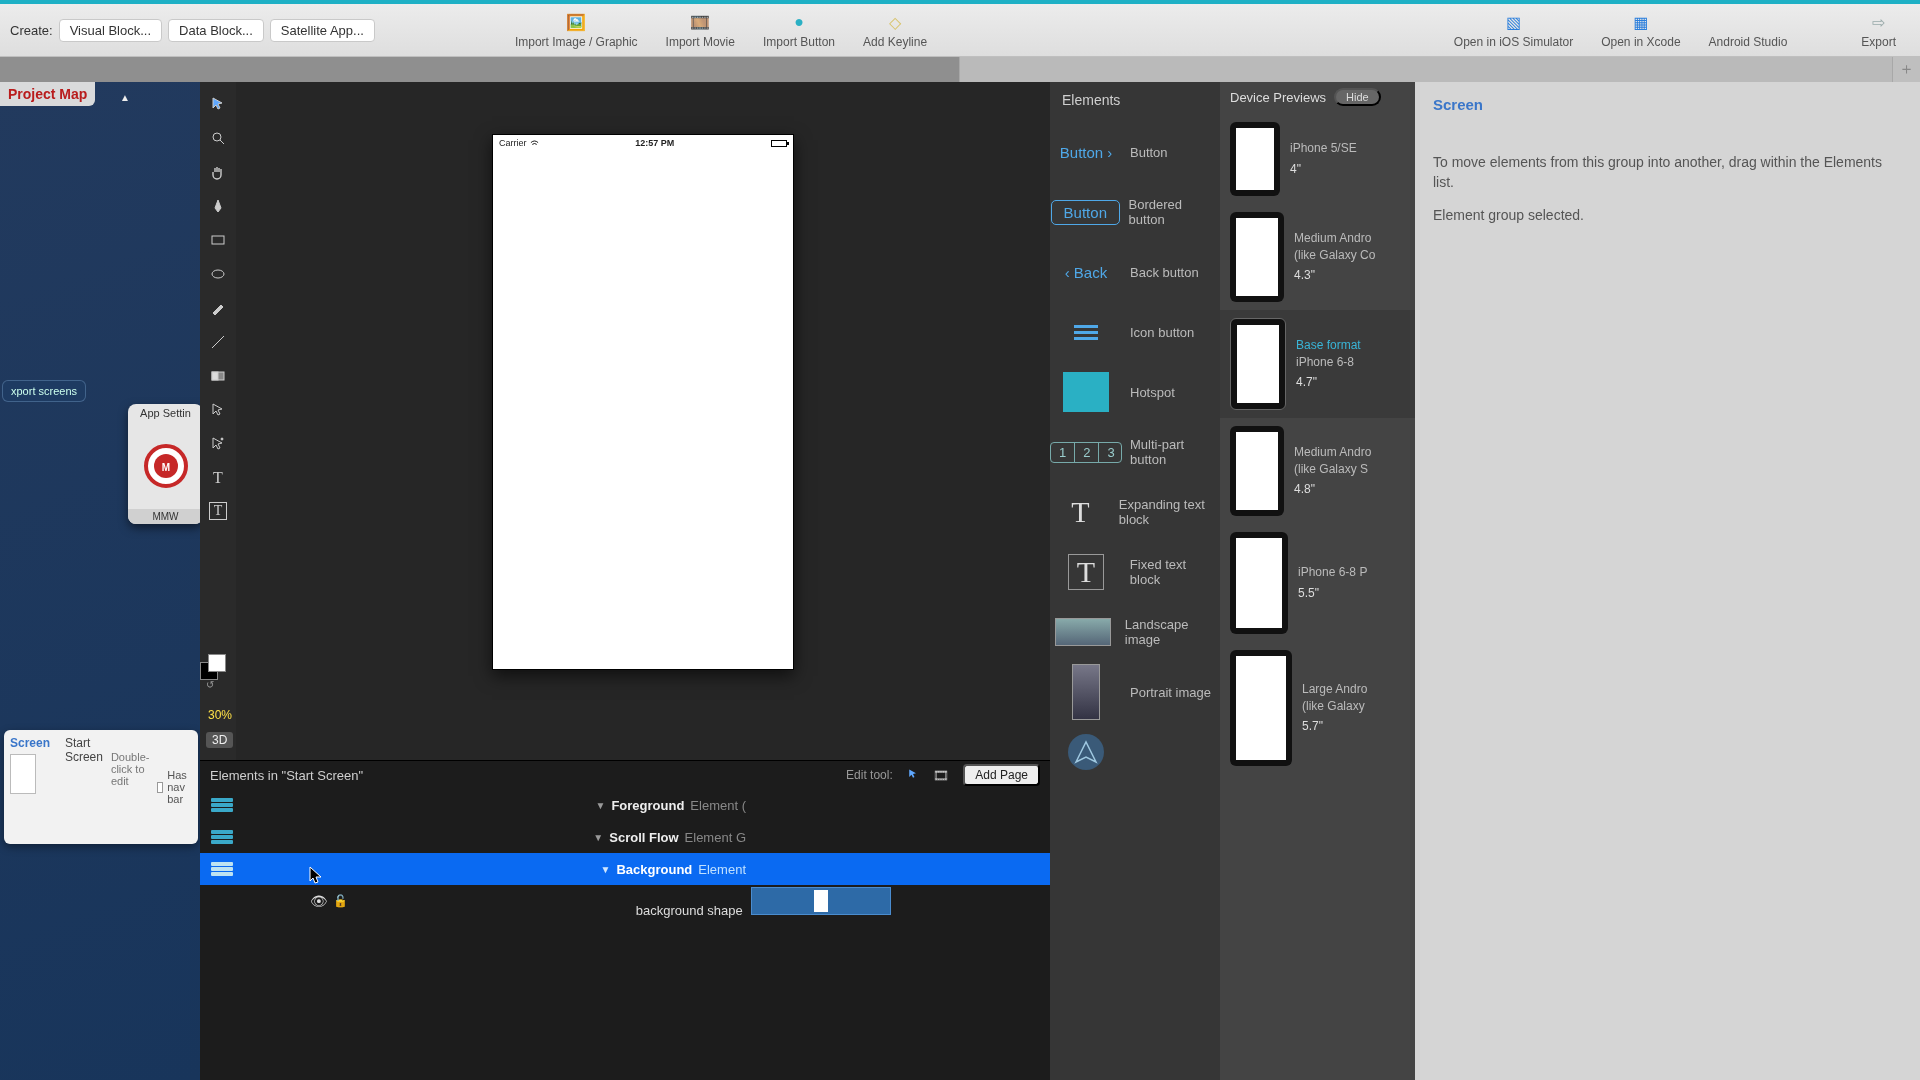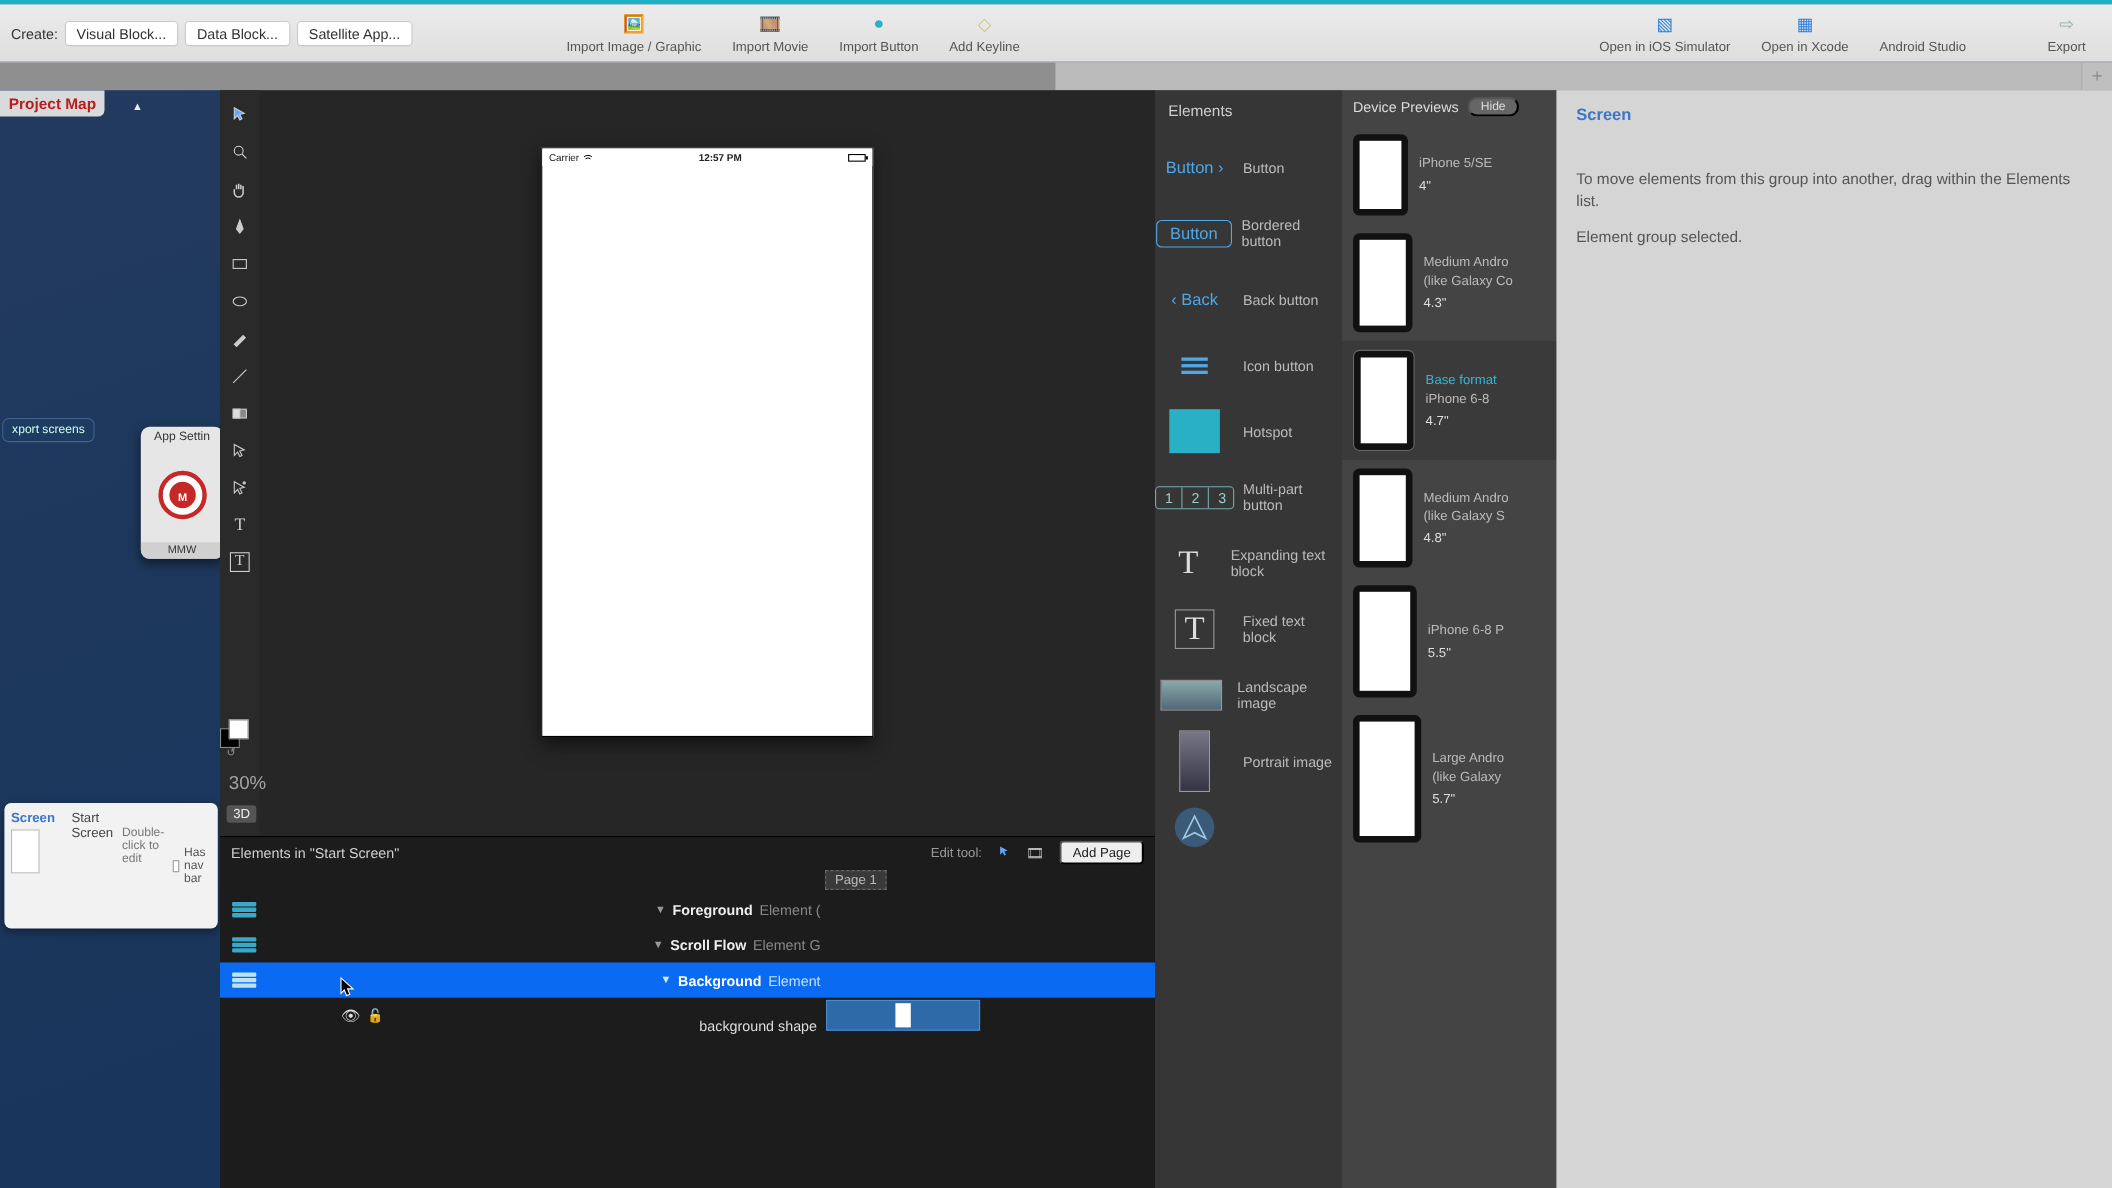--- a/index.html
+++ b/index.html
@@ -25,21 +25,21 @@
   .tabstrip .tab-plus { width:28px; border-left:1px solid #a8a8a8; display:flex; align-items:center; justify-content:center; color:#888; font-size:16px; }
 
   
   .main { position:absolute; top:82px; left:0; right:0; bottom:0; display:flex; }
 
   
   .projmap { width:200px; background:linear-gradient(160deg,#223a5e,#18355b); color:#ccd; position:relative; overflow:hidden; font-size:12px; }
   .projmap-title { background:#d9dadb; color:#b91c1c; font-weight:600; padding:4px 8px; font-size:14px; border-bottom-right-radius:6px; display:inline-block; }
   .projmap-tri { position:absolute; left:120px; top:10px; color:#eee; font-size:10px; }
   .export-pill { background:rgba(30,60,100,.8); border:1px solid rgba(120,160,200,.4); color:#cfe; font-size:11px; padding:4px 8px; border-radius:6px; position:absolute; top:298px; left:2px; }
-  .appset-card { position:absolute; top:306px; left:128px; width:75px; height:120px; background:#e6e6e6; border-radius:8px; box-shadow:0 4px 10px rgba(0,0,0,.5); overflow:hidden; display:flex; flex-direction:column; }
+  .appset-card { position:absolute; top:322px; left:128px; width:75px; height:120px; background:#e6e6e6; border-radius:8px; box-shadow:0 4px 10px rgba(0,0,0,.5); overflow:hidden; display:flex; flex-direction:column; }
   .appset-card .title { font-size:11px; color:#333; text-align:center; padding:3px 2px; }
   .appset-logo { flex:1; display:flex; align-items:center; justify-content:center; }
   .appset-logo svg { width:48px; height:48px; }
   .appset-caption { background:#d0d0d0; text-align:center; font-size:10px; color:#333; padding:2px 0; }
   .screen-card { position:absolute; bottom:236px; left:4px; width:194px; height:114px; background:#f2f2f2; border-radius:6px; box-shadow:0 3px 8px rgba(0,0,0,.4); display:flex; font-size:12px; color:#444; }
   .screen-card .left { width:64px; padding:6px; }
   .screen-card .left .tag { font-size:12px; color:#3a76c9; font-weight:600; }
   .screen-card .mini { width:26px; height:40px; background:#fff; border:1px solid #bbb; margin-top:4px; }
   .screen-card .right { flex:1; padding:6px 6px 6px 0; display:flex; gap:8px; }
   .screen-card .chk { display:flex; align-items:center; gap:4px; font-size:11px; color:#555; }
@@ -48,21 +48,21 @@
   
   .canvas-col { flex:0 0 850px; background:#262626; display:flex; flex-direction:column; }
   .canvas-area { flex:1; display:flex; }
   .toolstrip { width:36px; background:#2a2a2a; display:flex; flex-direction:column; align-items:center; padding-top:12px; gap:14px; color:#bbb; font-size:12px; position:relative; }
   .toolstrip .ticon { width:20px; height:20px; display:flex; align-items:center; justify-content:center; color:#ccc; }
   .toolstrip .ticon svg { width:16px; height:16px; stroke:#ccc; fill:none; }
   .toolstrip .swatch { position:absolute; bottom:88px; left:8px; }
   .toolstrip .swatch .s1 { width:18px; height:18px; background:#fff; border:1px solid #888; position:relative; z-index:2; }
   .toolstrip .swatch .s2 { width:18px; height:18px; background:#000; border:1px solid #888; position:absolute; top:8px; left:-8px; z-index:1; }
   .toolstrip .swap { position:absolute; bottom:70px; left:6px; color:#999; font-size:10px; }
-  .zoom-info { position:absolute; bottom:38px; left:8px; color:#a3a3a3; font-size:17px; }
+  .zoom-info { position:absolute; bottom:38px; left:8px; color:#fde047; font-size:12px; }
   .btn3d { position:absolute; bottom:12px; left:6px; font-size:12px; background:#555; color:#eee; border-radius:3px; padding:1px 6px; }
 
   .canvas-stage { flex:1; position:relative; display:flex; align-items:flex-start; justify-content:center; padding-top:52px; }
   .phone { width:302px; height:536px; background:#fff; border:1px solid #000; box-shadow:0 6px 16px rgba(0,0,0,.6); position:relative; }
   .phone .statusbar { height:16px; background:#fff; display:flex; align-items:center; justify-content:space-between; padding:0 6px; font-size:9px; color:#222; }
   .phone .statusbar .carrier { display:flex; align-items:center; gap:3px; }
   .phone .statusbar .carrier svg { width:9px; height:9px; }
   .phone .statusbar .batt { width:16px; height:7px; border:1px solid #000; position:relative; }
   .phone .statusbar .batt:after { content:""; position:absolute; right:-3px; top:1px; width:2px; height:3px; background:#000; }
   .phone .statusbar .batt .fill { height:100%; width:100%; background:#000; }
@@ -330,23 +330,20 @@
         <span class="spacer"></span>
         <span class="etlbl">Edit tool:</span>
         <span class="etool">
           <svg width="12" height="12" viewBox="0 0 16 16">
               <path d="M3 2l9 5-4 1 2 4-2 1-2-4-3 3z" fill="#5fa8ff"></path>
             </svg>
         </span>
         <span style="color:#ccc;">🎞</span>
         <button class="addpage">Add Page</button>
       </div>
-      <div class="pageline">
-          <span class="pagebox">Page 1</span>
-        </div>
 
       <div class="layer-rows">
         <div class="lrow">
           <div class="icon">
               <div class="stack">
                 <span></span>
                 <span></span>
                 <span></span>
               </div>
             </div>

